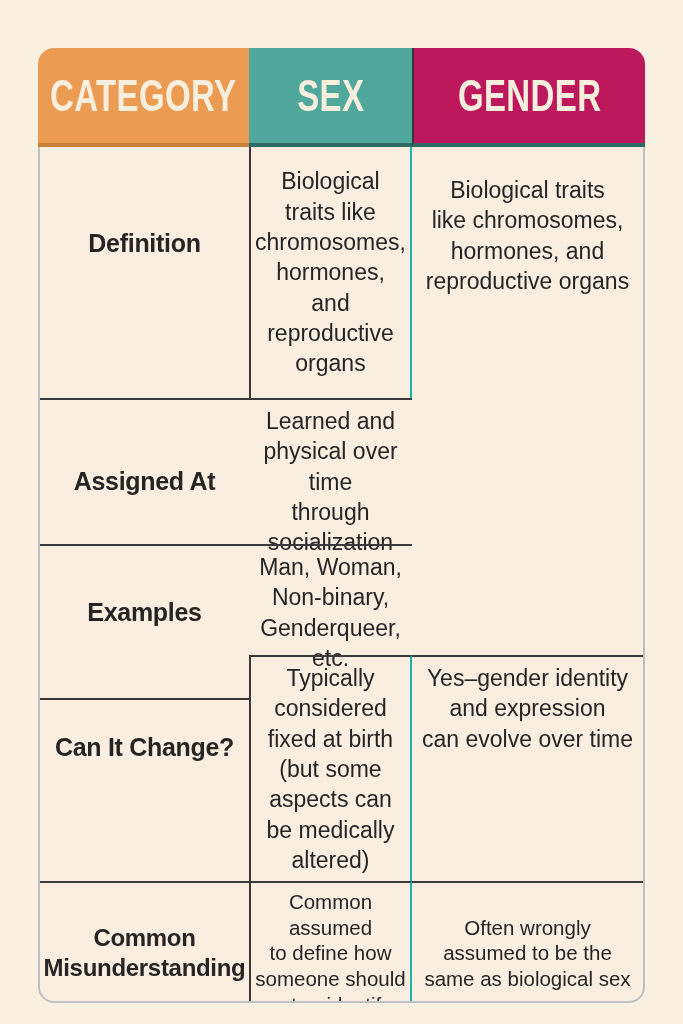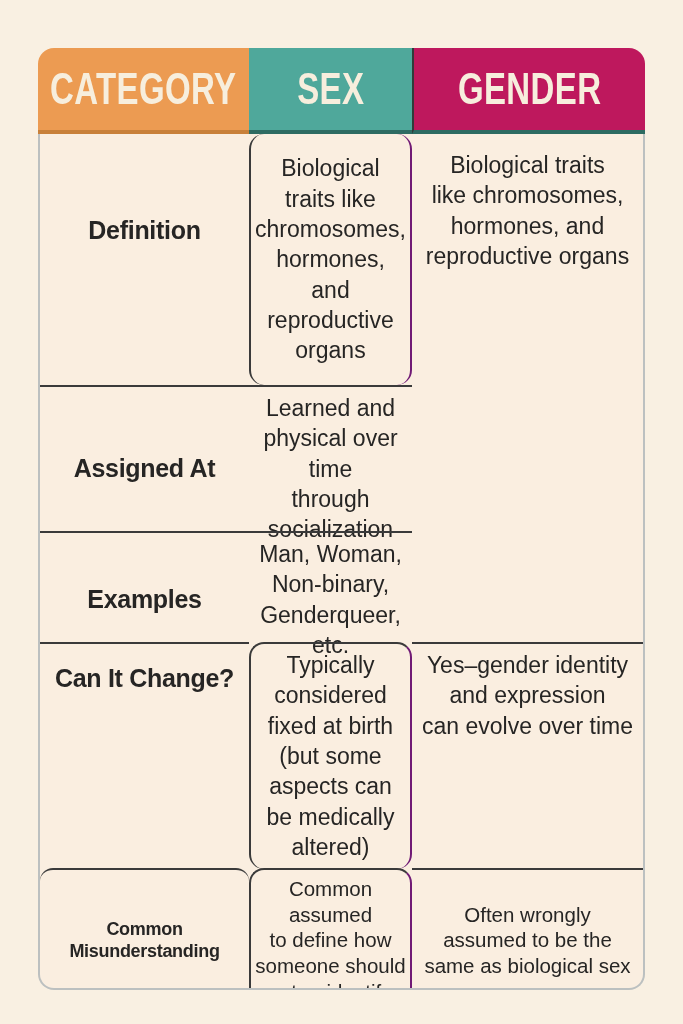--- a/index.html
+++ b/index.html
@@ -12,21 +12,21 @@
     color:#262524;
     overflow:hidden;
   }
   .table-wrap {
     position:absolute; left:38px; top:48px; width:607px;
   }
   
   .header-row {
     display:grid;
     grid-template-columns:211px 163px 233px;
-    height:86px;
+    height:99px;
   }
   .hcell {
     display:flex; align-items:center; justify-content:center;
     overflow:hidden;
   }
   .hcell.h-category {
     background:#ec9b52;
     border-bottom:4px solid #c8803a;
     border-radius:16px 0 0 0;
   }
@@ -67,34 +67,33 @@
     display:flex; align-items:center; justify-content:center;
     text-align:center;
     white-space:pre-line;
     font-size:23px;
     line-height:1.32;
     padding:6px 4px;
   }
   .row + .row .cell { border-top:2px solid #3a3a3a; }
   .cell.c-sex {
     border-left:2px solid #3a3a3a;
-    border-right:2px solid #701a75;
-    border-radius:15px;
+    border-right:2px solid #14b8a6;
   }
   .cell.c-category {
     font-weight:700;
     font-size:25px;
     letter-spacing:-0.3px;
   }
   
   .row-definition .c-category { align-items:flex-start; padding-top:80px; }
-  .row-definition .c-gender   { align-items:flex-start; padding-top:16px; }
-  .row-change     .c-category { align-items:flex-start; padding-top:18px; }
+  .row-definition .c-gender   { align-items:flex-start; padding-top:28px; }
+  .row-change     .c-category { align-items:flex-start; padding-top:31px;margin-top:43px; }
   .row-change     .c-gender   { align-items:flex-start; }
-  .row-misunderstanding .c-category { font-size:18px; line-height:1.25;border-radius:13px; }
+  .row-misunderstanding .c-category { font-size:24px; line-height:1.25; }
   .row-misunderstanding .c-sex,
   .row-misunderstanding .c-gender { font-size:20.5px; line-height:1.25; }
 </style>
 </head>
 <body>
 
 <div class="table-wrap">
 
   <div class="header-row">
     <div class="hcell h-category">

